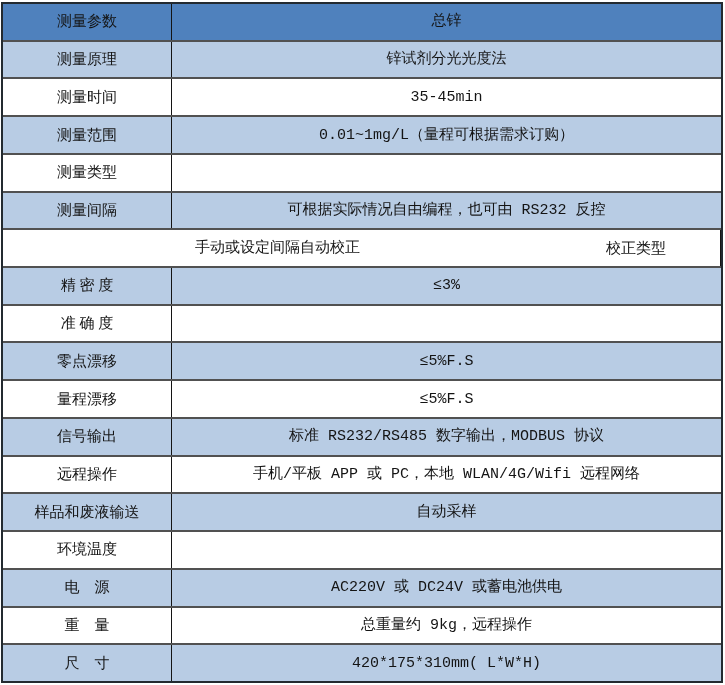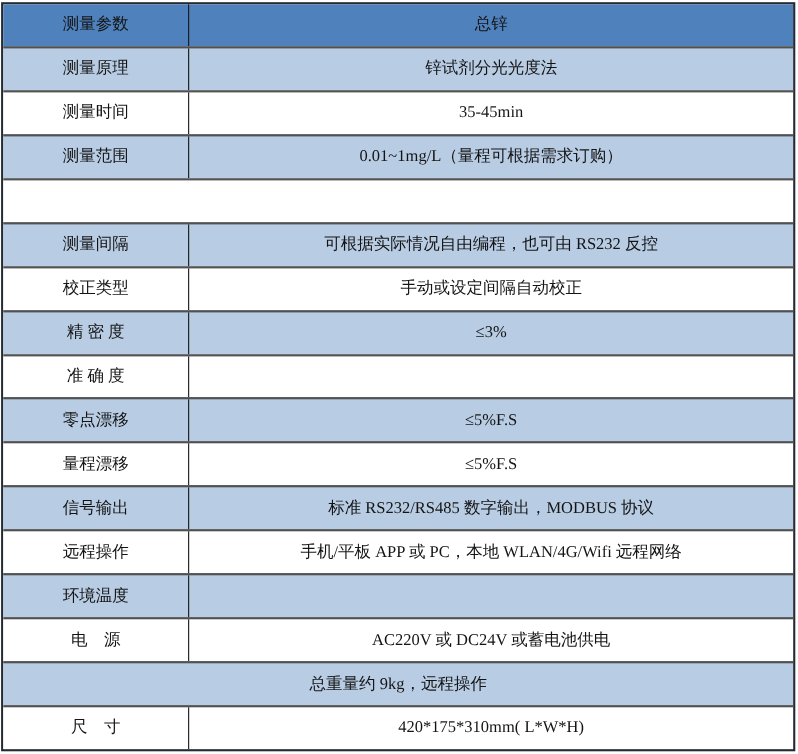--- a/index.html
+++ b/index.html
@@ -30,21 +30,21 @@
   }
   .spec-row:first-child{border-top:0;}
   .spec-row:nth-child(even){background:var(--alt-row-bg);}
   .spec-row.header-row{background:var(--header-bg);border-bottom:0;}
   .cell{
     display:flex;align-items:center;justify-content:center;
     font-size:15px;color:var(--text);line-height:1;
     white-space:nowrap;box-sizing:border-box;
   }
   .cell.label{width:169px;flex:none;border-right:1.5px solid var(--divider);}
-  .cell.value{flex:1;}
+  .cell.value{flex:1;font-family:Liberation Mono, monospace;}
 </style>
 </head>
 <body>
 
 <div class="page">
   <div class="spec-table">
 
     <div class="spec-row header-row">
       <div class="cell label">测量参数</div>
       <div class="cell value">总锌</div>
@@ -56,28 +56,29 @@
     </div>
     <div class="spec-row">
       <div class="cell label">测量时间</div>
       <div class="cell value">35-45min</div>
     </div>
     <div class="spec-row">
       <div class="cell label">测量范围</div>
       <div class="cell value">0.01~1mg/L（量程可根据需求订购）</div>
     </div>
     <div class="spec-row">
+      <div class="cell label">测量类型</div>
     </div>
     <div class="spec-row">
       <div class="cell label">测量间隔</div>
       <div class="cell value">可根据实际情况自由编程，也可由 RS232 反控</div>
     </div>
     <div class="spec-row">
+      <div class="cell value">手动或设定间隔自动校正</div>
       <div class="cell label">校正类型</div>
-      <div class="cell value">手动或设定间隔自动校正</div>
     </div>
     <div class="spec-row">
       <div class="cell label">精 密 度</div>
       <div class="cell value">≤3%</div>
     </div>
     <div class="spec-row">
       <div class="cell label">准 确 度</div>
     </div>
     <div class="spec-row">
       <div class="cell label">零点漂移</div>
@@ -89,27 +90,32 @@
     </div>
     <div class="spec-row">
       <div class="cell label">信号输出</div>
       <div class="cell value">标准 RS232/RS485 数字输出，MODBUS 协议</div>
     </div>
     <div class="spec-row">
       <div class="cell label">远程操作</div>
       <div class="cell value">手机/平板 APP 或 PC，本地 WLAN/4G/Wifi 远程网络</div>
     </div>
     <div class="spec-row">
+      <div class="cell label">样品和废液输送</div>
+      <div class="cell value">自动采样</div>
+    </div>
+    <div class="spec-row">
       <div class="cell label">环境温度</div>
     </div>
     <div class="spec-row">
       <div class="cell label">电　源</div>
       <div class="cell value">AC220V 或 DC24V 或蓄电池供电</div>
     </div>
     <div class="spec-row">
+      <div class="cell label">重　量</div>
       <div class="cell value">总重量约 9kg，远程操作</div>
     </div>
     <div class="spec-row">
       <div class="cell label">尺　寸</div>
       <div class="cell value">420*175*310mm( L*W*H)</div>
     </div>
 
   </div>
 </div>
 

